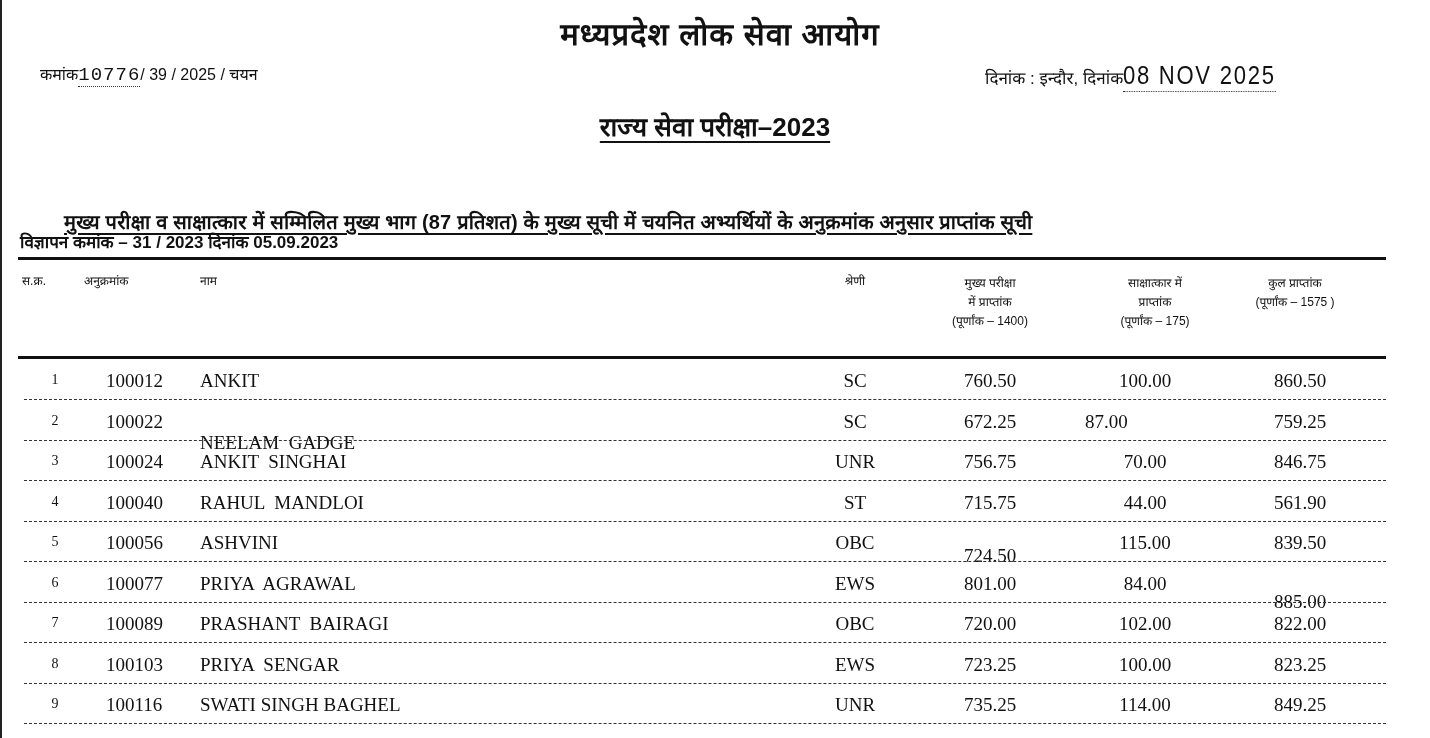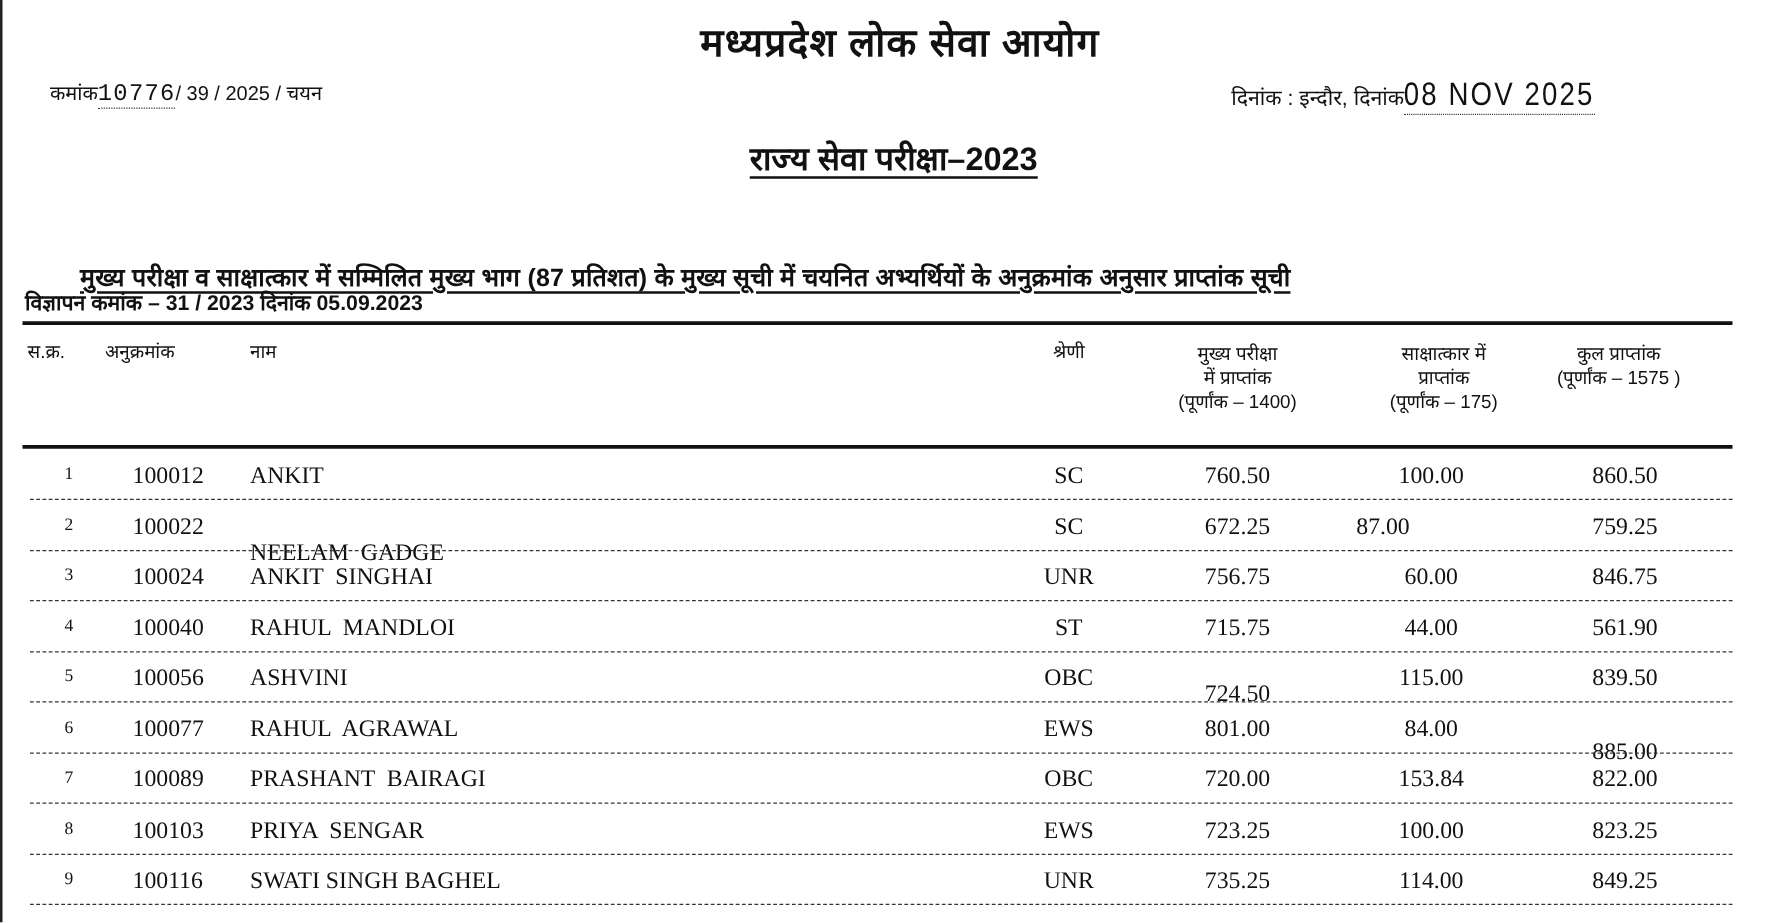--- a/index.html
+++ b/index.html
@@ -19,21 +19,21 @@
     .date-stamp { font-family: "Liberation Sans Narrow", "Liberation Sans", sans-serif; font-size: 26px; border-bottom: 1px dotted #333; letter-spacing: 2px; transform: scaleX(0.85); display: inline-block; transform-origin: left center; }
 
     .exam-title { left: 0; width: 1430px; top: 108px; text-align: center; font-size: 26px; font-weight: bold; }
     .exam-title span { text-decoration: underline; text-underline-offset: 5px; }
     .subtitle { left: 64px; top: 180px; font-size: 20px; font-weight: bold; text-decoration: underline; text-underline-offset: 4px; letter-spacing: 0.2px; margin-top: 28px; }
     .adv-line { left: 20px; top: 230px; font-size: 17px; font-weight: bold; }
 
     .rule-thick { position: absolute; left: 18px; width: 1368px; height: 3px; background: #111; }
     .rule-dash { position: absolute; left: 24px; width: 1362px; height: 0; border-top: 1px dashed #333; }
 
-    .th { position: absolute; font-size: 15px; line-height: 19px; text-align: center; }
+    .th { position: absolute; font-size: 12px; line-height: 19px; text-align: center; }
     .td { position: absolute; font-family: "Liberation Serif", "DejaVu Serif", serif; font-size: 19px; }
     .td.sn { font-size: 14px; width: 20px; text-align: center; }
   </style>
 </head>
 <body>
 
 <div class="left-border"></div>
 
 <div class="abs org-title">मध्यप्रदेश लोक सेवा आयोग</div>
 
@@ -94,21 +94,21 @@
       <div class="td" style="left: 1085px; top: 411px; width: 120px; text-align: left;">87.00</div>
       <div class="td" style="left: 1240px; top: 411px; width: 120px; text-align: center;">759.25</div>
       <div class="rule-dash" style="top: 440px;"></div>
     </div>
     <div>
       <div class="td sn" style="left: 45px; top: 453px;">3</div>
       <div class="td" style="left: 106px; top: 451px;">100024</div>
       <div class="td" style="left: 200px; top: 451px; white-space: pre;">ANKIT  SINGHAI</div>
       <div class="td" style="left: 820px; top: 451px; width: 70px; text-align: center;">UNR</div>
       <div class="td" style="left: 930px; top: 451px; width: 120px; text-align: center;">756.75</div>
-      <div class="td" style="left: 1085px; top: 451px; width: 120px; text-align: center;">60.00</div>
+      <div class="td" style="left: 1085px; top: 451px; width: 120px; text-align: center;">70.00</div>
       <div class="td" style="left: 1240px; top: 451px; width: 120px; text-align: center;">846.75</div>
       <div class="rule-dash" style="top: 480px;"></div>
     </div>
     <div>
       <div class="td sn" style="left: 45px; top: 494px;">4</div>
       <div class="td" style="left: 106px; top: 492px;">100040</div>
       <div class="td" style="left: 200px; top: 492px; white-space: pre;">RAHUL  MANDLOI</div>
       <div class="td" style="left: 820px; top: 492px; width: 70px; text-align: center;">ST</div>
       <div class="td" style="left: 930px; top: 492px; width: 120px; text-align: center;">715.75</div>
       <div class="td" style="left: 1085px; top: 492px; width: 120px; text-align: center;">44.00</div>
@@ -121,34 +121,34 @@
       <div class="td" style="left: 200px; top: 532px; white-space: pre;">ASHVINI</div>
       <div class="td" style="left: 820px; top: 532px; width: 70px; text-align: center;">OBC</div>
       <div class="td" style="left: 930px; top: 532px; width: 120px; text-align: center; margin-top: 13px;">724.50</div>
       <div class="td" style="left: 1085px; top: 532px; width: 120px; text-align: center;">115.00</div>
       <div class="td" style="left: 1240px; top: 532px; width: 120px; text-align: center;">839.50</div>
       <div class="rule-dash" style="top: 561px;"></div>
     </div>
     <div>
       <div class="td sn" style="left: 45px; top: 575px;">6</div>
       <div class="td" style="left: 106px; top: 573px;">100077</div>
-      <div class="td" style="left: 200px; top: 573px; white-space: pre;">RAHUL  AGRAWAL</div>
+      <div class="td" style="left: 200px; top: 573px; white-space: pre;">PRIYA  AGRAWAL</div>
       <div class="td" style="left: 820px; top: 573px; width: 70px; text-align: center;">EWS</div>
       <div class="td" style="left: 930px; top: 573px; width: 120px; text-align: center;">801.00</div>
       <div class="td" style="left: 1085px; top: 573px; width: 120px; text-align: center;">84.00</div>
       <div class="td" style="left: 1240px; top: 573px; width: 120px; text-align: center; margin-top: 18px;">885.00</div>
       <div class="rule-dash" style="top: 602px;"></div>
     </div>
     <div>
       <div class="td sn" style="left: 45px; top: 615px;">7</div>
       <div class="td" style="left: 106px; top: 613px;">100089</div>
       <div class="td" style="left: 200px; top: 613px; white-space: pre;">PRASHANT  BAIRAGI</div>
       <div class="td" style="left: 820px; top: 613px; width: 70px; text-align: center;">OBC</div>
       <div class="td" style="left: 930px; top: 613px; width: 120px; text-align: center;">720.00</div>
-      <div class="td" style="left: 1085px; top: 613px; width: 120px; text-align: center;">153.84</div>
+      <div class="td" style="left: 1085px; top: 613px; width: 120px; text-align: center;">102.00</div>
       <div class="td" style="left: 1240px; top: 613px; width: 120px; text-align: center;">822.00</div>
       <div class="rule-dash" style="top: 642px;"></div>
     </div>
     <div>
       <div class="td sn" style="left: 45px; top: 656px;">8</div>
       <div class="td" style="left: 106px; top: 654px;">100103</div>
       <div class="td" style="left: 200px; top: 654px; white-space: pre;">PRIYA  SENGAR</div>
       <div class="td" style="left: 820px; top: 654px; width: 70px; text-align: center;">EWS</div>
       <div class="td" style="left: 930px; top: 654px; width: 120px; text-align: center;">723.25</div>
       <div class="td" style="left: 1085px; top: 654px; width: 120px; text-align: center;">100.00</div>

